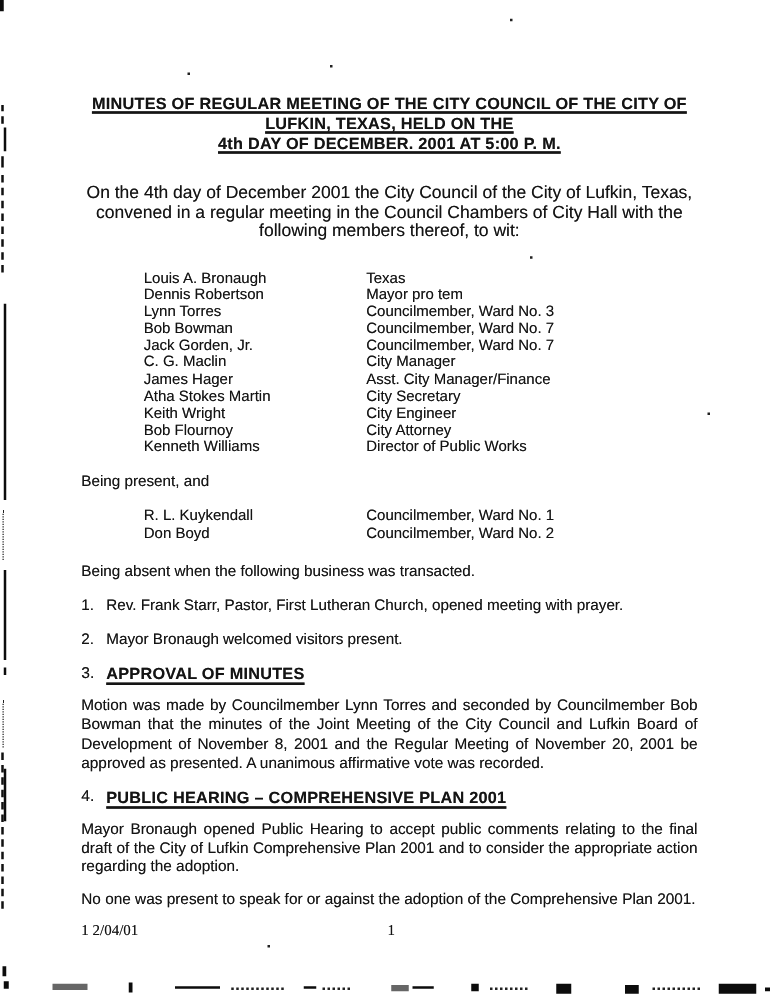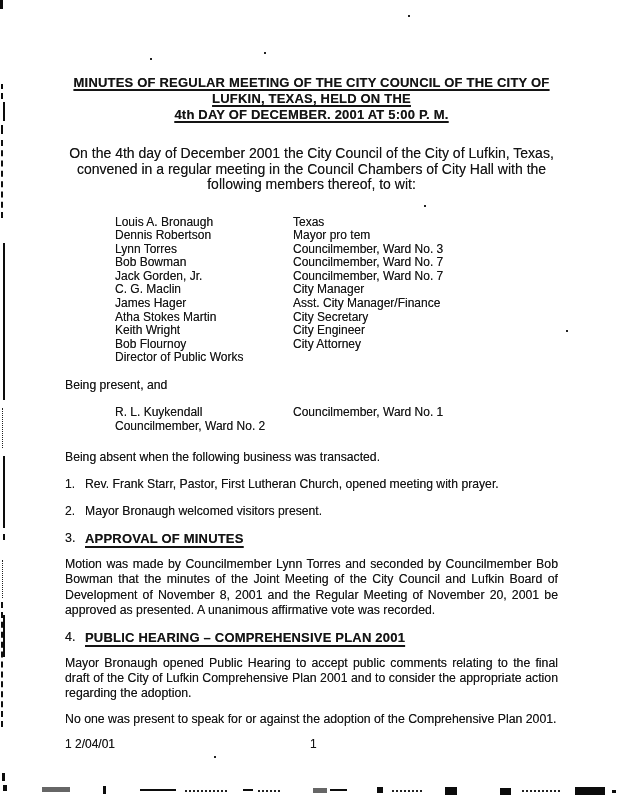--- a/index.html
+++ b/index.html
@@ -25,21 +25,21 @@
   .roster2 { margin-top:13px; margin-left:50px; }
   .numbered { margin-top:12px; font-size:12.2px; line-height:15px; display:flex; }
   .num { width:20px; flex:0 0 20px; }
   .sec-heading { margin-top:12px; font-size:13px; font-weight:bold; display:flex; }
   .sec-heading .num { width:20px; flex:0 0 20px; font-weight:normal; font-size:12.5px; }
   .sec-heading .hd {
     text-decoration:underline; text-decoration-thickness:1.5px; text-underline-offset:2.5px;
     letter-spacing:0.2px; padding-right:5px;
   }
   .para { margin-top:11px; font-size:12.3px; line-height:15.2px; text-align:justify; }
-  .footer { margin-top:10px; position:relative; font-size:12px; height:14px; }
+  .footer { margin-top:10px; position:relative; font-size:12px; height:14px;font-family:Liberation Serif, serif; }
   .footer .pg { position:absolute; left:245px; top:0; letter-spacing:-1px; }
   .art { position:absolute; background:#0c0c0c; }
   .art-dash { position:absolute; width:0; background:none; }
   .smudge { position:absolute; background:#666; filter:blur(0.4px); }
   .dot { position:absolute; width:2px; height:2px; background:#222; }
 </style>
 </head>
 <body>
 
 <div class="page">
@@ -109,32 +109,34 @@
       </div>
     <div class="roster-row">
         <span>Keith Wright</span>
         <span>City Engineer</span>
       </div>
     <div class="roster-row">
         <span>Bob Flournoy</span>
         <span>City Attorney</span>
       </div>
     <div class="roster-row">
+        <span>Kenneth Williams</span>
         <span>Director of Public Works</span>
       </div>
   </div>
 
   <p class="note">Being present, and</p>
 
   <div class="roster2">
     <div class="roster-row">
         <span>R. L. Kuykendall</span>
         <span>Councilmember, Ward No. 1</span>
       </div>
     <div class="roster-row">
+        <span>Don Boyd</span>
         <span>Councilmember, Ward No. 2</span>
       </div>
   </div>
 
   <p class="note" style="margin-top:17px;">Being absent when the following business was transacted.</p>
 
   <div class="numbered">
     <span class="num">1.</span>
     <span>Rev. Frank Starr, Pastor, First Lutheran Church, opened meeting with prayer.</span>
   </div>

